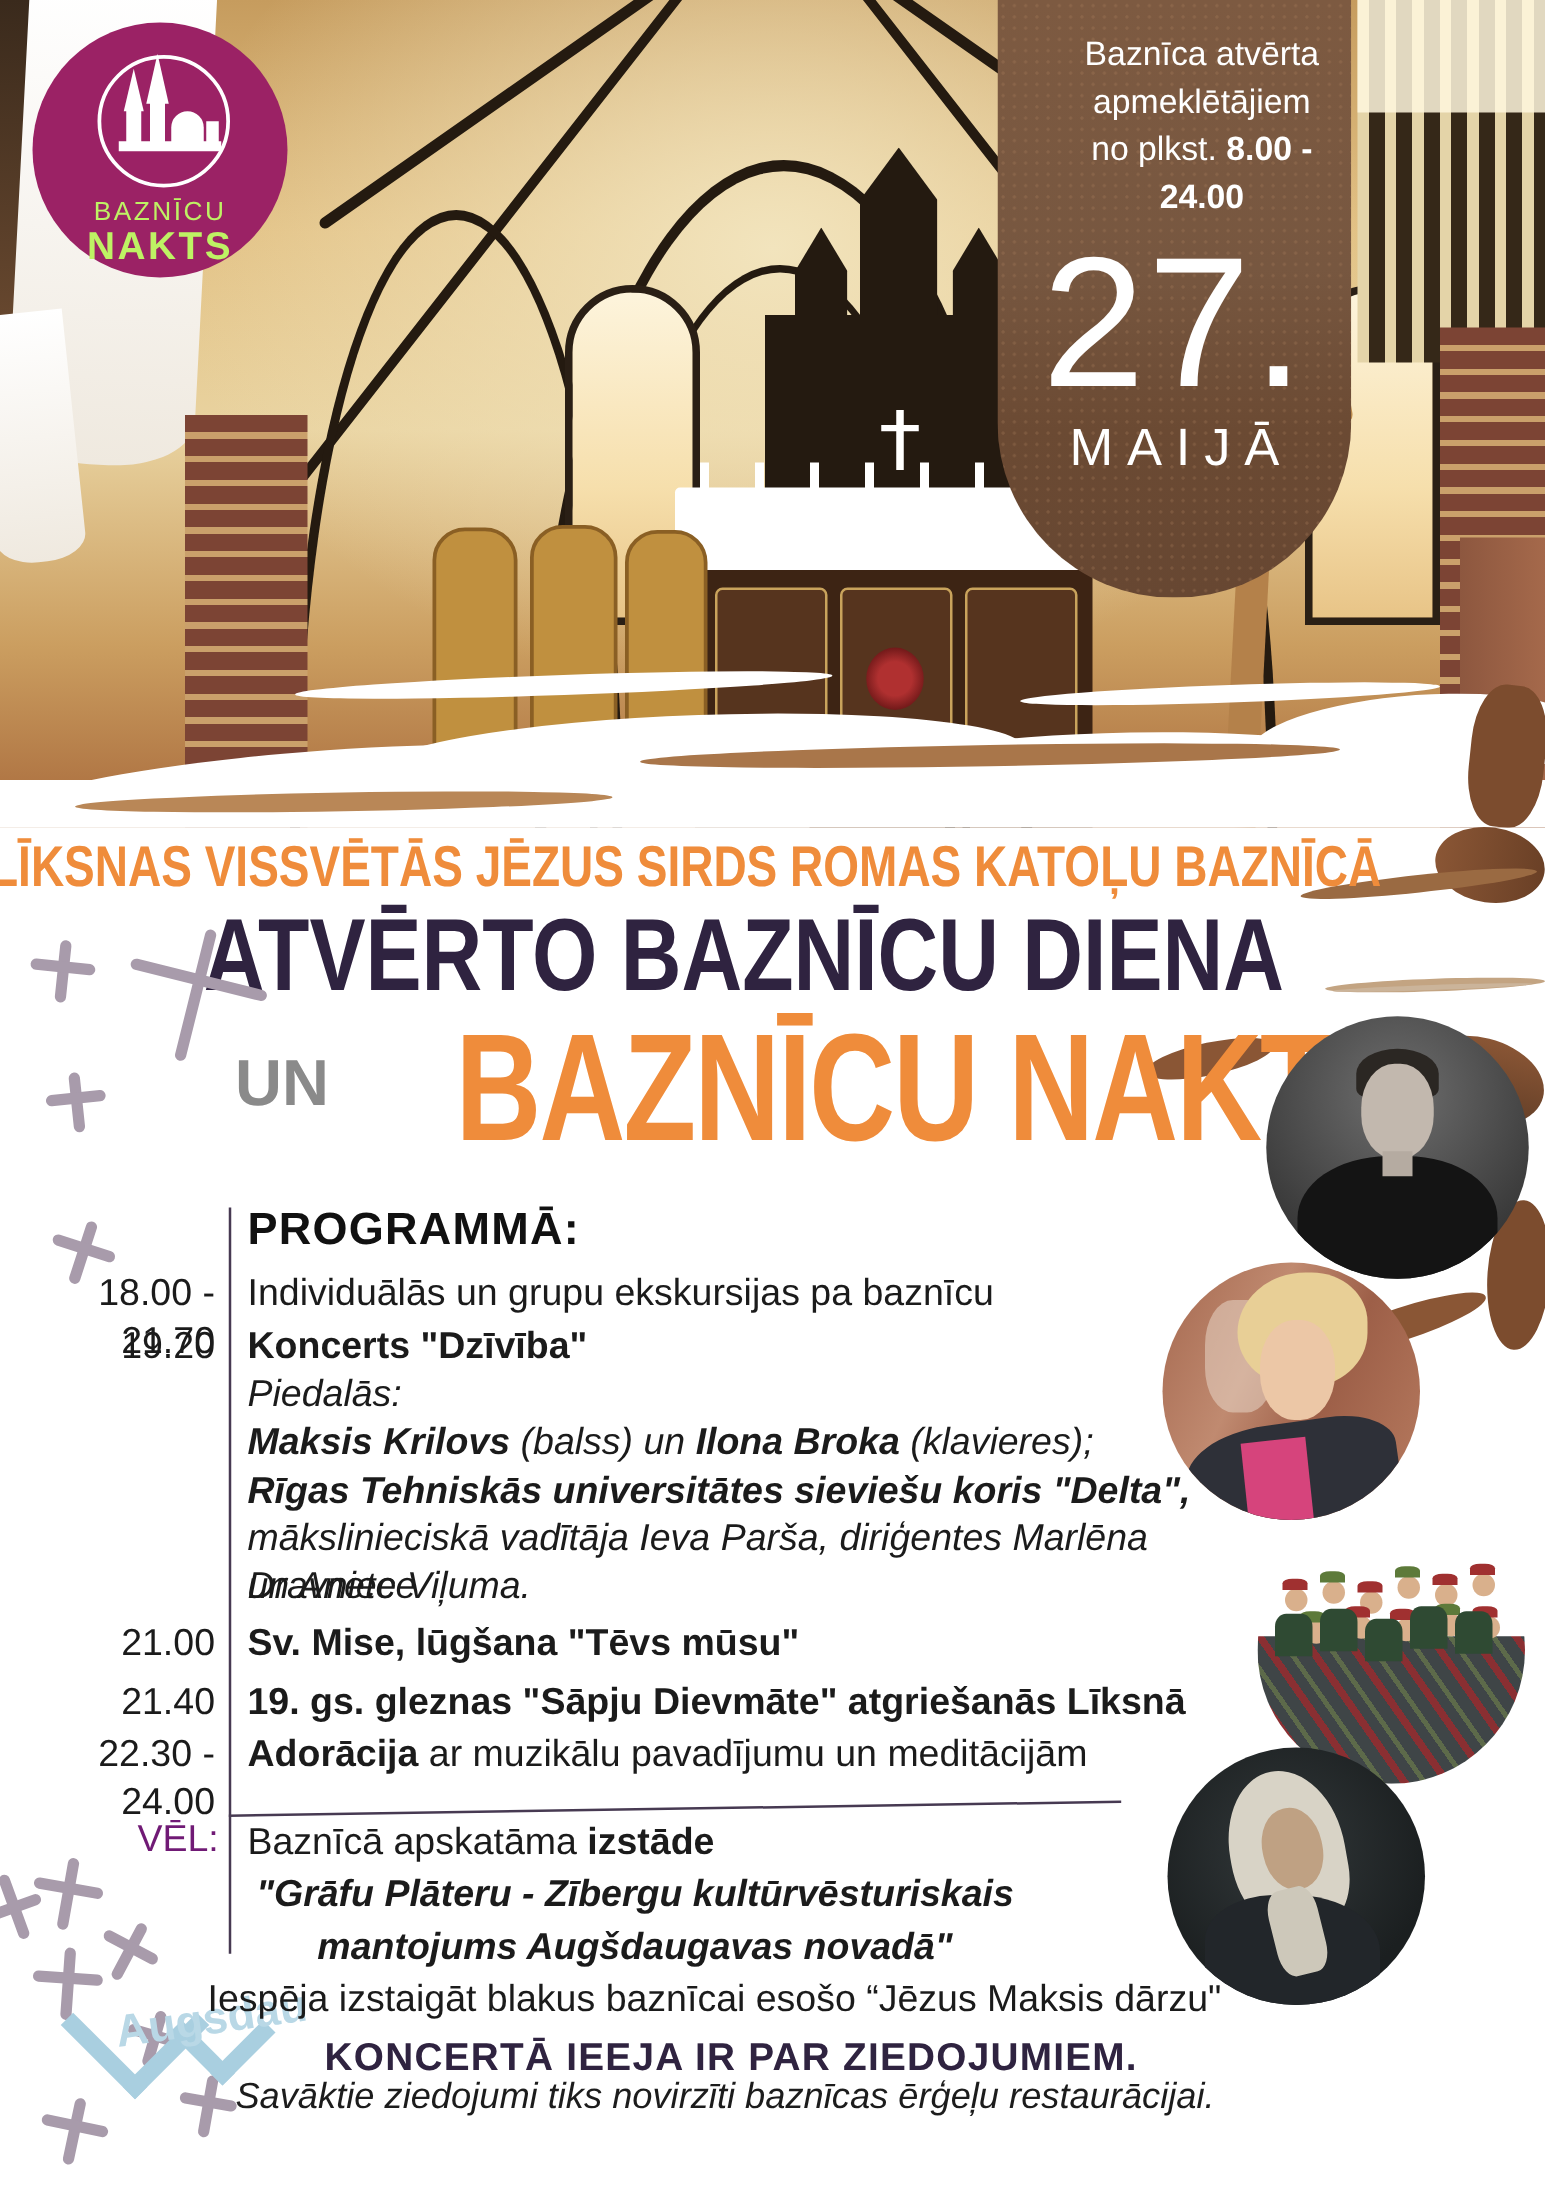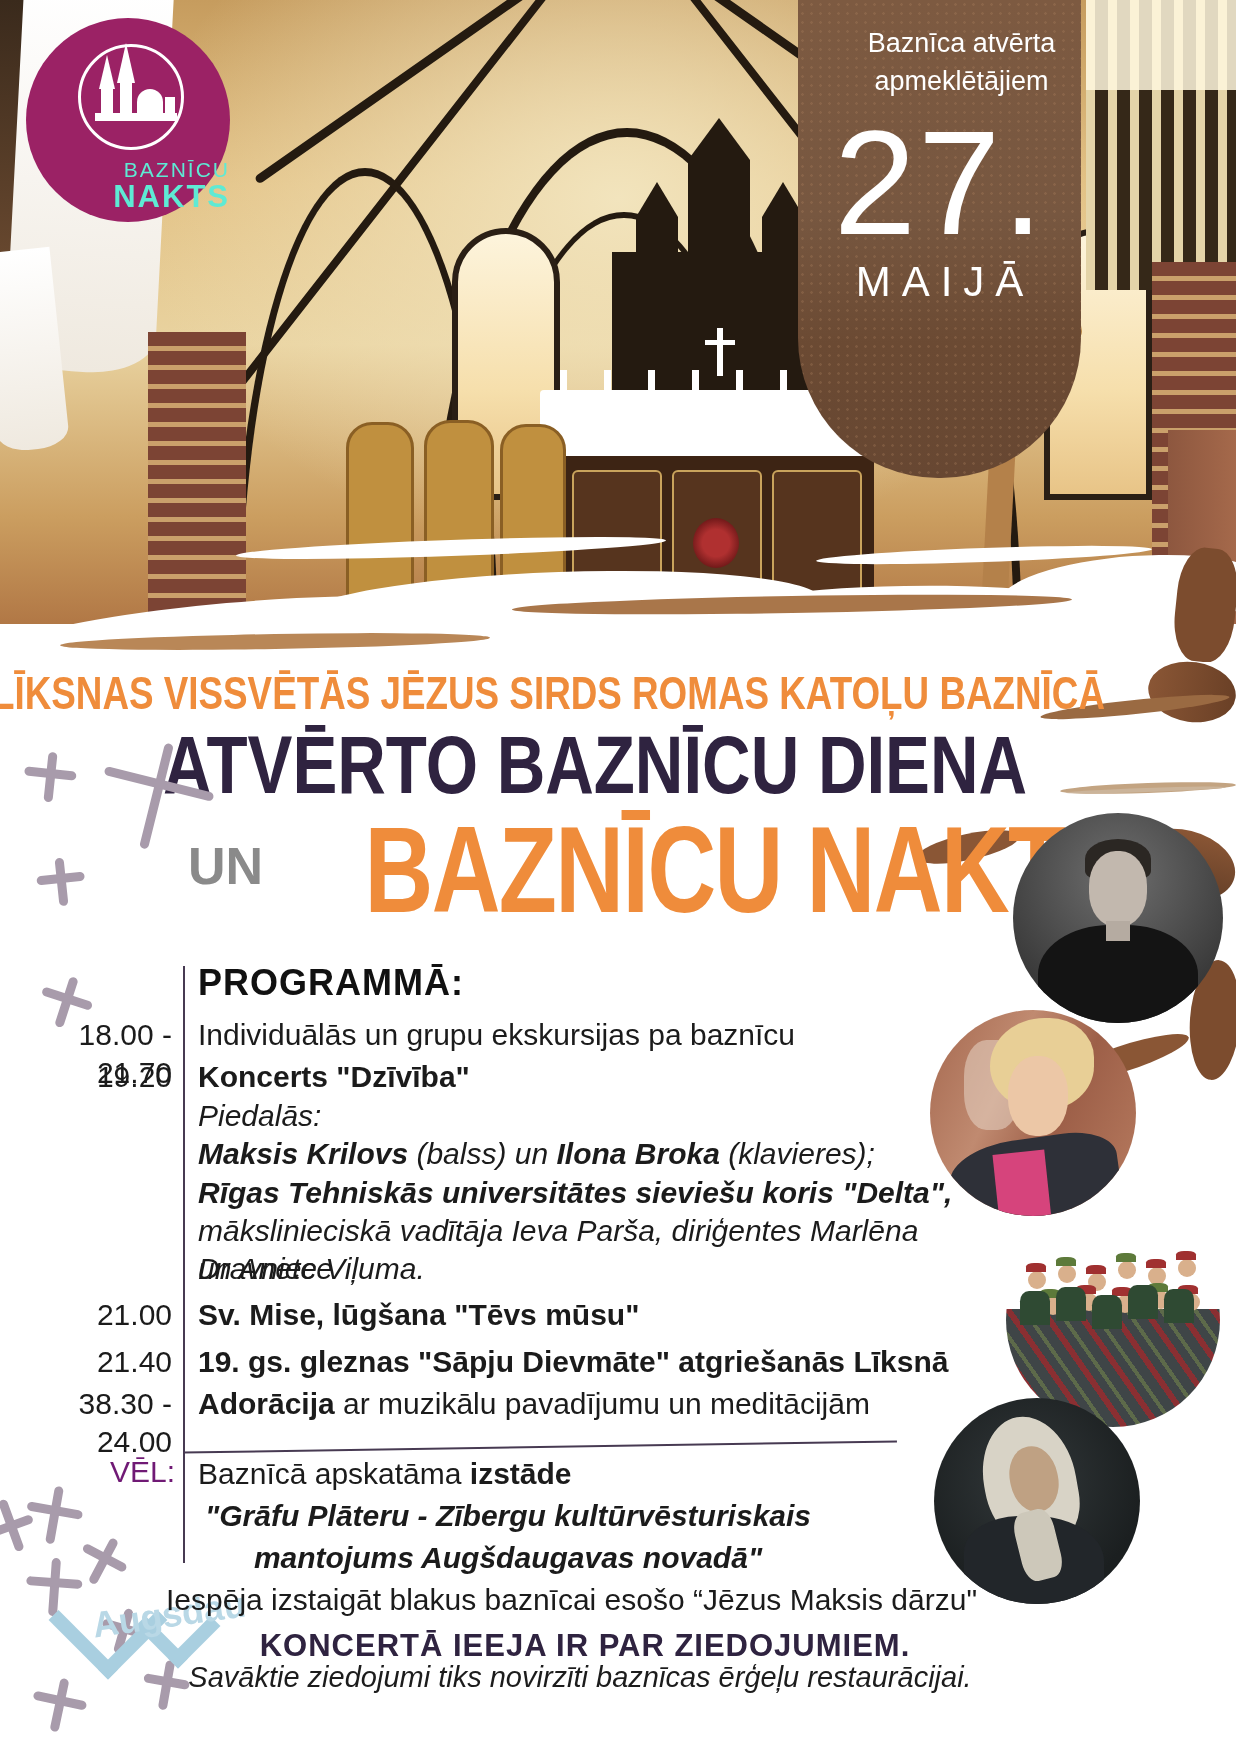--- a/index.html
+++ b/index.html
@@ -25,21 +25,21 @@
   .chairback{position:absolute;background:#c0903f;border:3px solid #8a5f24;border-radius:26px 26px 6px 6px;}
   .altar-cloth{position:absolute;background:#ffffff;border-radius:4px 4px 10px 10px;}
   .altar-front{position:absolute;background:#3d2414;}
   .panel{position:absolute;background:#56341e;border:2px solid #c9a35c;border-radius:6px 6px 0 0;}
   .emblem{position:absolute;background:radial-gradient(circle,#b03030 0 40%,#6e1818 75%);border-radius:50%;}
   .stroke{position:absolute;border-radius:50%;}
   .tear{position:absolute;background:#ffffff;border-radius:50%;}
 
   
   .logo{position:absolute;left:26px;top:18px;width:204px;height:204px;border-radius:50%;
-        background:#9b2265;color:#5eead4;text-align:right;}
+        background:#9b2265;color:#bef264;text-align:center;}
   .logo-ring{position:absolute;left:52px;top:26px;width:100px;height:100px;border:3px solid #ffffff;border-radius:50%;}
   .lg{position:absolute;background:#fff;}
   .tri{position:absolute;width:0;height:0;border-style:solid;border-color:transparent;}
   .logo-t1{font-size:21px;letter-spacing:2px;position:absolute;width:100%;top:140px;font-weight:400;}
   .logo-t2{font-size:31px;letter-spacing:2px;position:absolute;width:100%;top:161px;font-weight:bold;}
 
   
   .badge{position:absolute;left:798px;top:0;width:283px;height:478px;color:#fff;text-align:center;
          background:
            radial-gradient(rgba(176,132,96,.28) 1px, transparent 1.6px),
@@ -179,20 +179,21 @@
       <div class="lg" style="left:84px;top:50px;width:10px;height:18px;"></div>
       <div class="lg" style="left:14px;top:66px;width:82px;height:8px;"></div>
     </div>
     <div class="logo-t1">BAZNĪCU</div>
     <div class="logo-t2">NAKTS</div>
   </div>
 
   <div class="badge">
     <div class="badge-open" style="margin-top:24px;">Baznīca atvērta</div>
     <div class="badge-open">apmeklētājiem</div>
+    <div class="badge-open"><span>no plkst. </span><span class="b">8.00 - 24.00</span></div>
     <div class="badge-day" style="margin-top:8px;">27.</div>
     <div class="badge-month">MAIJĀ</div>
   </div>
 
   <div class="kicker">LĪKSNAS VISSVĒTĀS JĒZUS SIRDS ROMAS KATOĻU BAZNĪCĀ</div>
   <div class="title1">ATVĒRTO BAZNĪCU DIENA</div>
   <div class="title2row">
     <span class="conj">UN</span><span class="title2">BAZNĪCU NAKTS</span>
   </div>
   <div class="stroke" style="left:1066px;top:788px;width:160px;height:4px;background:#cbb49a;transform:rotate(-2deg);"></div>
@@ -247,21 +248,21 @@
   </div>
   <div class="prow" style="top:1296px;">
     <span class="ptime">21.00</span>
     <span class="ptext b"><span>Sv. Mise, lūgšana "Tēvs mūsu"</span></span>
   </div>
   <div class="prow" style="top:1343px;">
     <span class="ptime">21.40</span>
     <span class="ptext b"><span>19. gs. gleznas "Sāpju Dievmāte" atgriešanās Līksnā</span></span>
   </div>
   <div class="prow" style="top:1385px;">
-    <span class="ptime">38.30 - 24.00</span>
+    <span class="ptime">22.30 - 24.00</span>
     <span class="ptext"><span class="b">Adorācija</span><span> ar muzikālu pavadījumu un meditācijām</span></span>
   </div>
 
   <div class="vel-label">VĒL:</div>
   <div class="vel-line" style="left:198px;top:1455px;"><span>Baznīcā apskatāma </span><span class="b">izstāde</span></div>
   <div class="vel-line bi" style="left:198px;top:1497px;width:620px;text-align:center;">"Grāfu Plāteru  - Zībergu kultūrvēsturiskais</div>
   <div class="vel-line bi" style="left:198px;top:1539px;width:620px;text-align:center;">mantojums Augšdaugavas novadā"</div>
   <div class="vel-line" style="left:166px;top:1581px;">Iespēja izstaigāt blakus baznīcai esošo “Jēzus Maksis dārzu"</div>
 
   <div class="entry">KONCERTĀ IEEJA IR PAR ZIEDOJUMIEM.</div>

